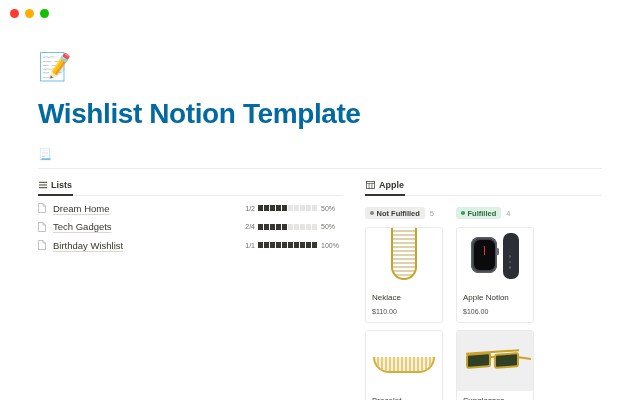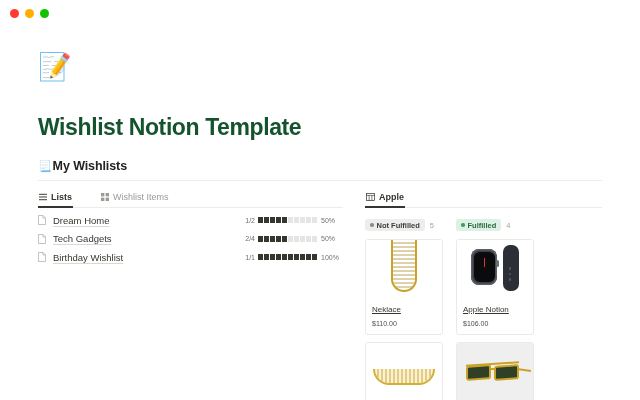--- a/index.html
+++ b/index.html
@@ -30,25 +30,25 @@
 
   .cover-emoji {
     width: 34px; height: 32px;
     margin-top: 25px;
     display: flex; align-items: center; justify-content: center;
     font-size: 27px; line-height: 1;
     user-select: none;
   }
 
   .page-title {
-    margin-top: 31px;
-    font-size: 23px;
+    margin-top: 15px;
+    font-size: 28px;
     font-weight: 700;
     letter-spacing: -0.4px;
-    color: #14532d;
+    color: #0369a1;
   }
 
   .section-heading {
     margin-top: 18px;
     font-size: 12.5px;
     font-weight: 700;
     letter-spacing: -0.1px;
     display: flex; align-items: center;
     color: #232322;
   }
@@ -138,21 +138,21 @@
   .card {
     margin-top: 7px;
     background: #fff;
     border: 1px solid #eaeae8;
     border-radius: 3px;
     overflow: hidden;
     cursor: pointer;
   }
   .card-img { height: 60px; width: 100%; position: relative; overflow: hidden; }
   .card-body { padding: 5px 6px 7px 6px; }
-  .card-title { font-size: 8px; color: #37352f; margin-bottom: 6px; white-space: nowrap; text-decoration: underline; }
+  .card-title { font-size: 8px; color: #37352f; margin-bottom: 6px; white-space: nowrap; }
   .card-price { font-size: 7px; color: #4e4d4a; }
 
   
   .art { position: absolute; inset: 0; }
 
   
   .art-necklace { background: #fff; }
   .chain {
     position: absolute; top: -6px; width: 26px; height: 58px;
     border: 2.2px solid #c9a227;
@@ -238,50 +238,38 @@
 </div>
 
 <div class="page">
 
   <div class="cover-emoji">📝</div>
 
   <div class="page-title">Wishlist Notion Template</div>
 
   <div class="section-heading">
     <span class="emoji">📃</span>
-    <span>My Wishlists</span>
   </div>
 
   <div class="hr"></div>
 
   <div class="columns">
 
     <div class="col-left">
 
       <div class="tabs">
         <div class="tab active">
           <span>
             <svg width="8" height="8" viewBox="0 0 10 10">
               <rect x="0" y="1" width="10" height="1.2" fill="#37352f"></rect>
               <rect x="0" y="4.4" width="10" height="1.2" fill="#37352f"></rect>
               <rect x="0" y="7.8" width="10" height="1.2" fill="#37352f"></rect>
             </svg>
           </span>
           <span>Lists</span>
-        </div>
-        <div class="tab">
-          <span>
-            <svg width="8" height="8" viewBox="0 0 10 10">
-              <rect x="0" y="0" width="4.2" height="4.2" fill="#9b9a97"></rect>
-              <rect x="5.8" y="0" width="4.2" height="4.2" fill="#9b9a97"></rect>
-              <rect x="0" y="5.8" width="4.2" height="4.2" fill="#9b9a97"></rect>
-              <rect x="5.8" y="5.8" width="4.2" height="4.2" fill="#9b9a97"></rect>
-            </svg>
-          </span>
-          <span>Wishlist Items</span>
         </div>
       </div>
 
       <div class="list-rows">
 
         <div class="list-row">
           <span class="row-icon">
             <svg width="8" height="10" viewBox="0 0 8 10">
               <path d="M0.5 0.5 H5 L7.5 3 V9.5 H0.5 Z" fill="#fff" stroke="#b5b4b1" stroke-width="0.8"></path>
               <path d="M5 0.5 V3 H7.5" fill="none" stroke="#b5b4b1" stroke-width="0.8"></path>

